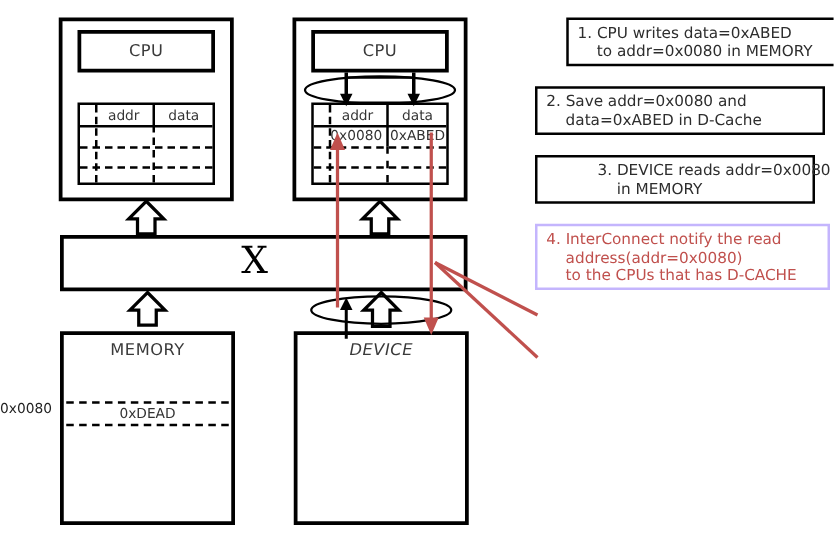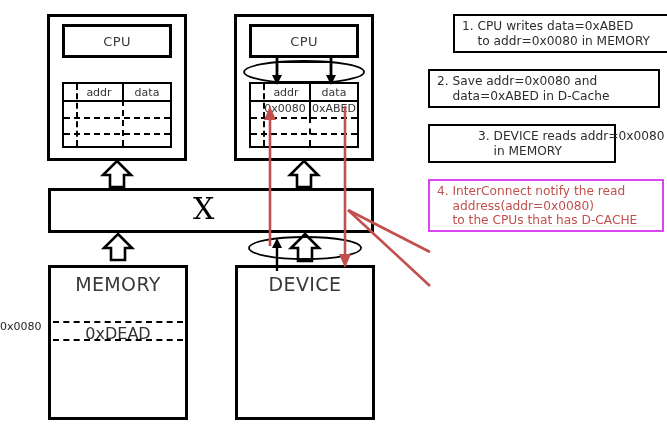--- a/index.html
+++ b/index.html
@@ -77,35 +77,35 @@
     font-size: 11px;
     color: #333;
     white-space: nowrap;
   }
 
   
   .mem-title, .dev-title {
     position: absolute;
     left: 0; right: 0;
     text-align: center;
-    font-size: 19px;
+    font-size: 13px;
     color: #3a3a3a;
     letter-spacing: .4px;
   }
   .mem-dash {
     position: absolute;
     left: 2px; right: 2px;
     border-top: 2px dashed #000;
     height: 0;
   }
   .mem-val {
     position: absolute;
     left: 0; right: 0;
     text-align: center;
-    font-size: 16px;
+    font-size: 11px;
     color: #333;
   }
   .side-label {
     position: absolute;
     font-size: 11px;
     color: #222;
     white-space: nowrap;
   }
 
   
@@ -125,21 +125,21 @@
     padding: 3px 6px 3px 7px;
     font-size: 12.2px;
     line-height: 14.5px;
     white-space: pre;
   }
   .note-black {
     border: 2px solid #000000;
     color: #2d2d2d;
   }
   .note-red {
-    border: 2px solid #d946ef;
+    border: 2px solid #c4b5fd;
     color: #C0504D;
   }
 
   svg.overlay {
     position: absolute;
     left: 0; top: 0;
     width: 667px;
     height: 429px;
     pointer-events: none;
   }
@@ -204,21 +204,21 @@
 
   <div class="blk" style="left:48px; top:265px; width:140px; height:155px;">
     <div class="mem-title" style="top:5px;">MEMORY</div>
     <div class="mem-dash" style="top:53px;"></div>
     <div class="mem-dash" style="top:71px;"></div>
     <div class="mem-val" style="top:56px;">0xDEAD</div>
   </div>
   <div class="side-label" style="left:0px; top:320px;">0x0080</div>
 
   <div class="blk" style="left:235px; top:265px; width:140px; height:155px;">
-    <div class="dev-title" style="top:5px;">DEVICE</div>
+    <div class="dev-title" style="top:5px;font-style:italic;">DEVICE</div>
   </div>
 
   <svg class="overlay" viewBox="0 0 667 429">
 
     <g>
       <path d="M117,161 L131,175 L124,175 L124,187 L110,187 L110,175 L103,175 Z" fill="#ffffff" stroke="#000000" stroke-width="2.6"></path>
     </g>
 
     <g>
       <path d="M304,161 L318,175 L311,175 L311,187 L297,187 L297,175 L290,175 Z" fill="#ffffff" stroke="#000000" stroke-width="2.6"></path>
@@ -267,21 +267,21 @@
       <line x1="348" y1="210" x2="430" y2="286" stroke="#C0504D" stroke-width="2.6"></line>
     </g>
   </svg>
 
   <div class="note note-black" style="left:428px; top:14px; width:232px; height:39px;margin-left:25px;">1. CPU writes data=0xABED
     to addr=0x0080 in MEMORY</div>
 
   <div class="note note-black" style="left:428px; top:69px; width:232px; height:39px;">2. Save addr=0x0080 and
     data=0xABED in D-Cache</div>
 
-  <div class="note note-black" style="left:428px; top:124px; width:188px; height:39px;padding-left:48px;">3. DEVICE reads addr=0x0080
+  <div class="note note-black" style="left:428px; top:124px; width:224px; height:39px;padding-left:48px;">3. DEVICE reads addr=0x0080
     in MEMORY</div>
 
   <div class="note note-red" style="left:428px; top:179px; width:236px; height:53px;">4. InterConnect notify the read
     address(addr=0x0080)
     to the CPUs that has D-CACHE</div>
 
 
 </div>
 
 </body></html>

